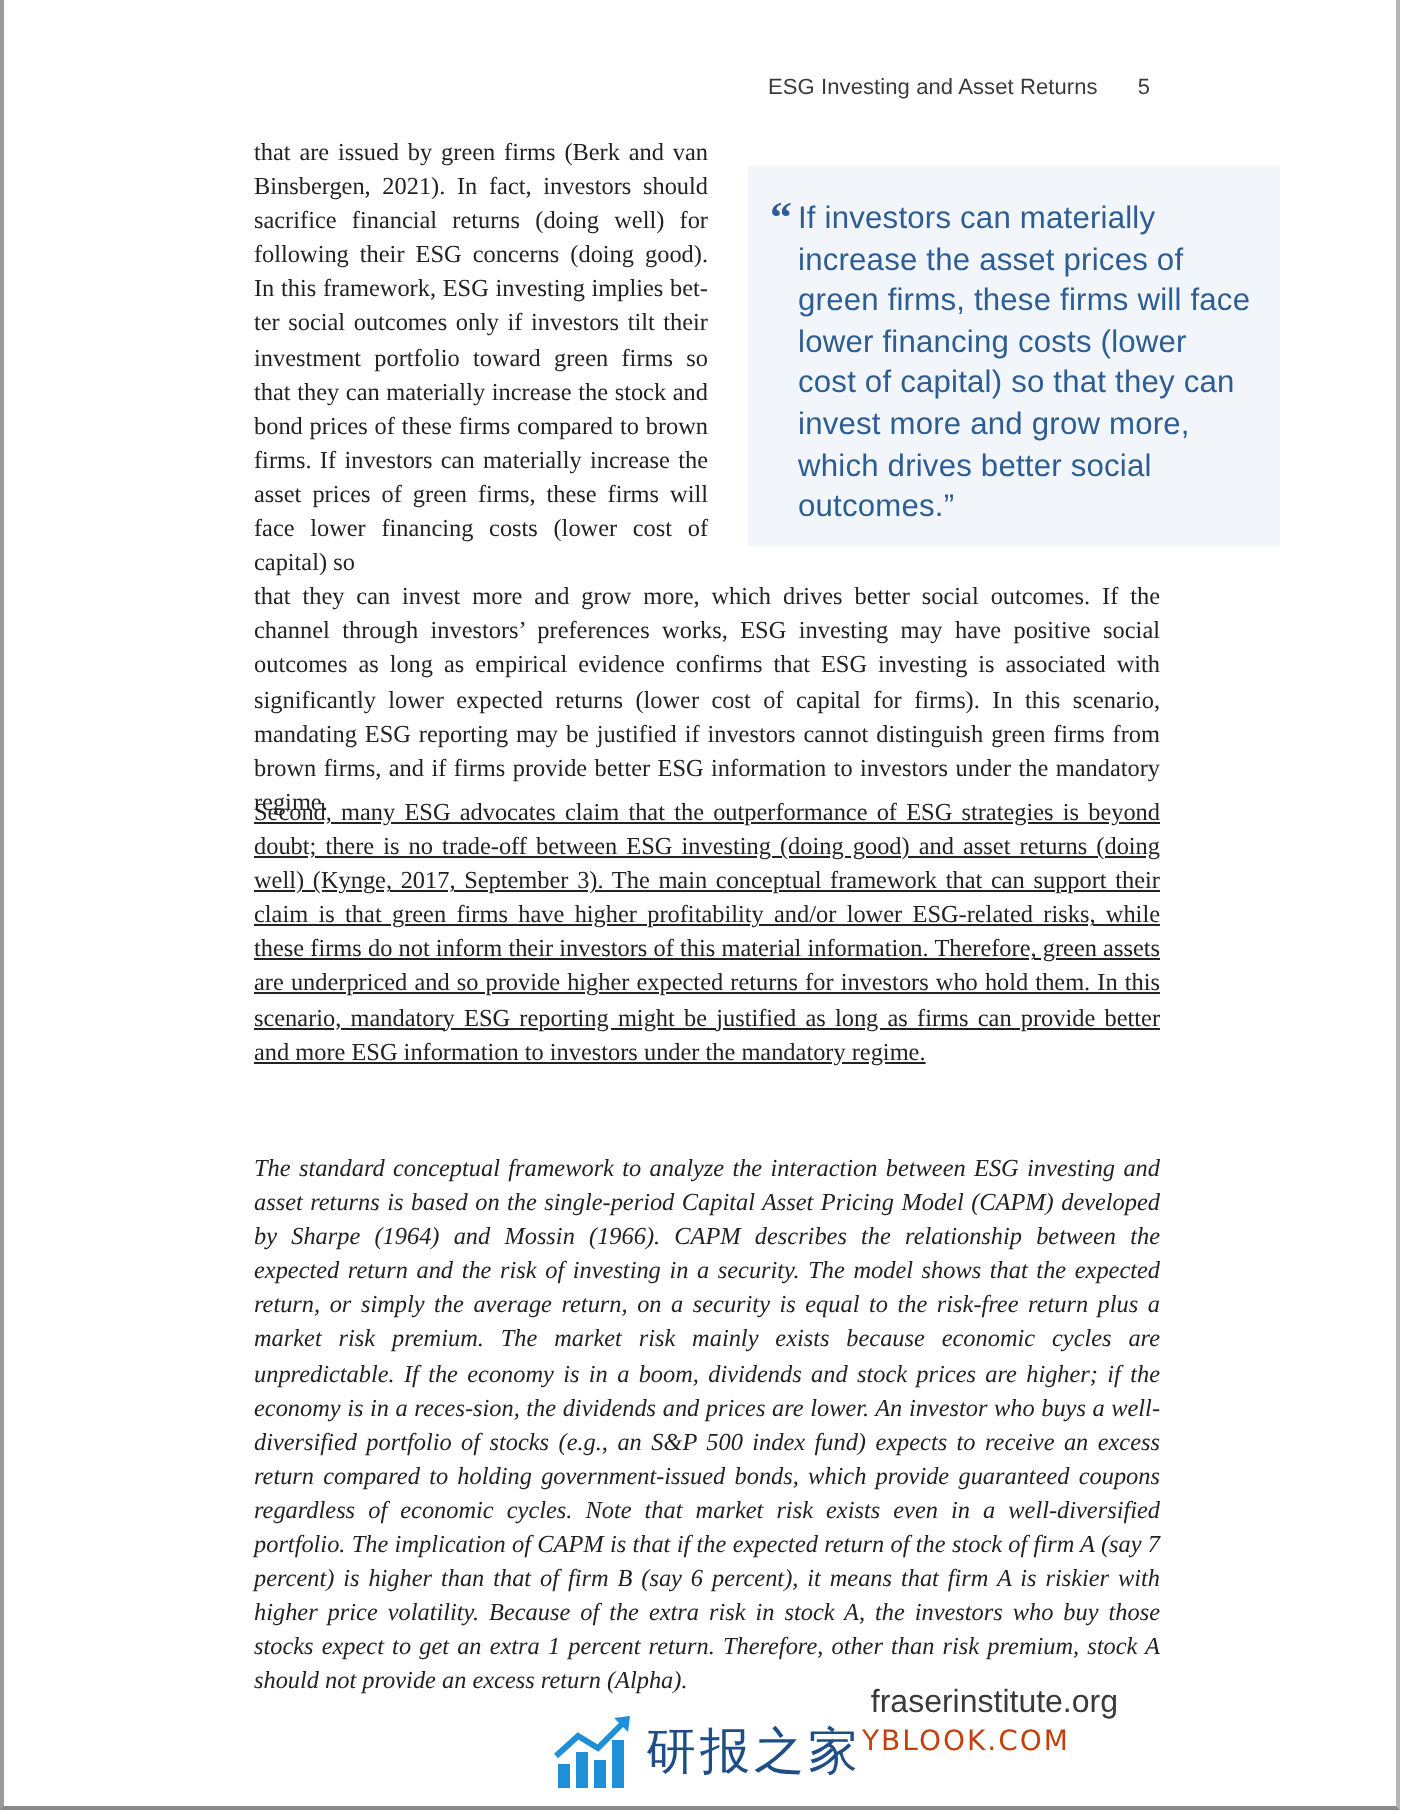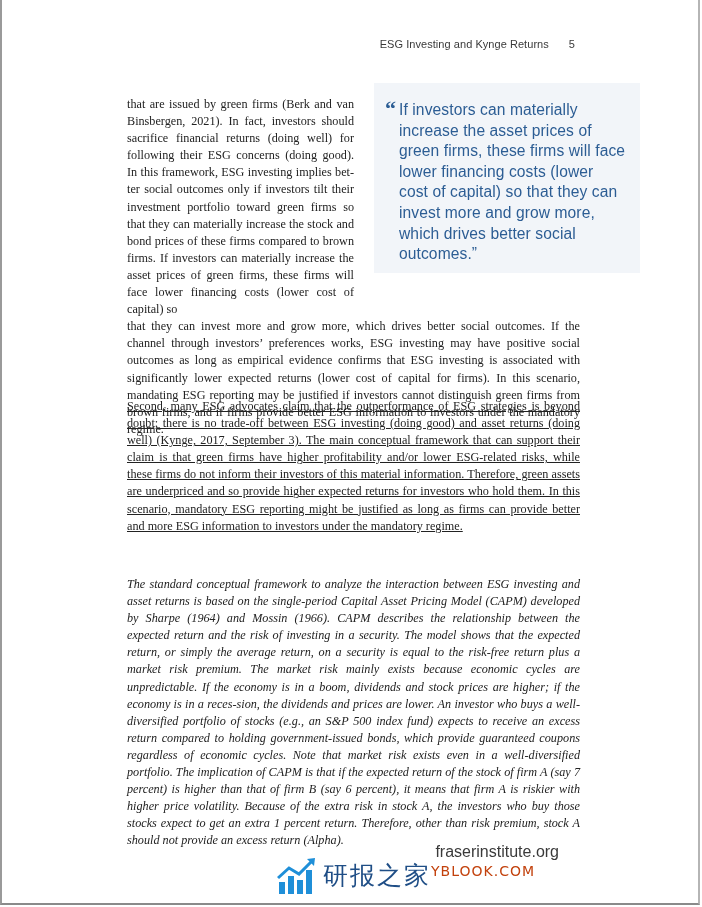--- a/index.html
+++ b/index.html
@@ -31,21 +31,21 @@
     position: absolute; left: -3px; top: -3px; font-size: 22px; font-weight: bold; color: #2c5d94;
     font-family: "Liberation Serif", serif; line-height: 24px;
   }
   .body-text {
     position: absolute; left: 125px; width: 453px;
     font-size: 12.2px; line-height: 17.1px; color: #222;
     text-align: justify; hyphens: manual;
   }
   .para { margin: 0; }
   .narrow { width: 227px; }
-  .p1 { top: 96px; }
+  .p1 { top: 68px; }
   .p2 { top: 398px; text-decoration: underline; }
   .p3 { top: 576px; font-style: italic; }
   .footer-url {
     position: absolute; top: 843px; right: 139px;
     font-family: "Liberation Sans", "DejaVu Sans", sans-serif; font-size: 16px; color: #3a3a3a;
   }
   .logo {
     position: absolute; left: 275px; top: 855px; height: 42px; display: flex; align-items: center;
   }
   .logo-mark { width: 40px; height: 40px; margin-right: 6px; }
@@ -56,21 +56,21 @@
   .logo-en {
     font-family: "DejaVu Sans", sans-serif; font-size: 14px; color: #c2410c; line-height: 16px; letter-spacing: 1px;
   }
 </style>
 </head>
 <body>
 
 <div class="page">
 
   <div class="running-head">
-    <span>ESG Investing and Kynge Returns</span><span class="page-num">5</span>
+    <span>ESG Investing and Asset Returns</span><span class="page-num">5</span>
   </div>
 
   <div class="quote-box">
     <div class="quote-text">
       <span class="quote-mark">“</span>
       <span>If investors can materially increase the asset prices of green firms, these firms will face lower financing costs (lower cost of capital) so that they can invest more and grow more, which drives better social outcomes.”</span>
     </div>
   </div>
 
   <div class="body-text p1">

